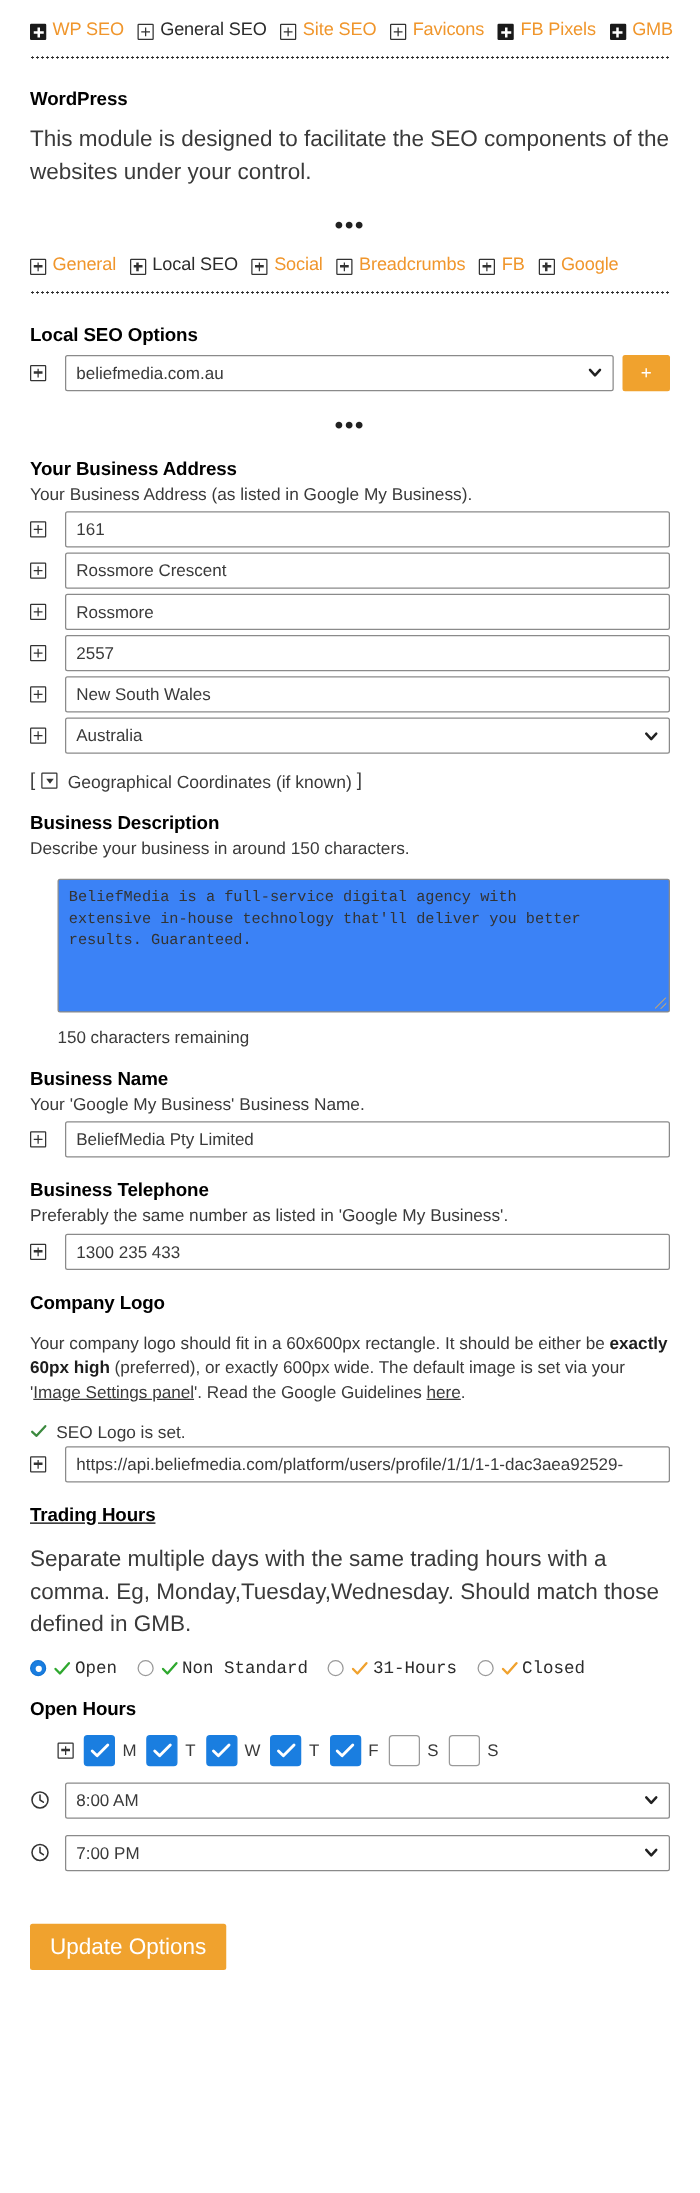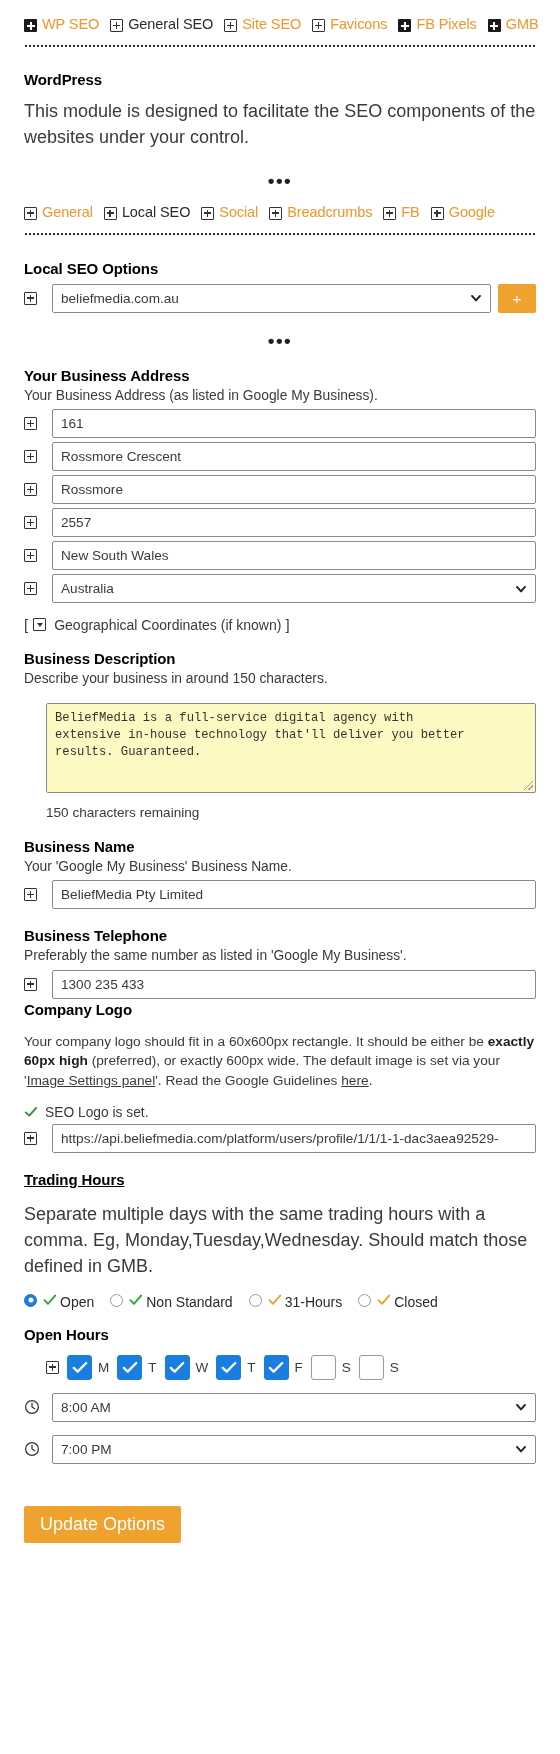--- a/index.html
+++ b/index.html
@@ -152,24 +152,24 @@
     margin-top: 13px;
   }
   .coordline .brk { font-size: 15px; color: #3a3a3a; }
   .coordline .ctext { margin-left: 3px; }
 
   
   .tarow { display: flex; margin-top: 14px; }
   .tarow .pad { width: 22px; flex: none; }
   .tarea {
     flex: 1 1 auto;
-    height: 90px;
+    height: 107px;
     border: 1px solid #8a8a8a;
     border-radius: 2px;
-    background: #fef9c3;
+    background: #3b82f6;
     padding: 6px 8px;
     font-family: "Liberation Mono", monospace;
     font-size: 12.2px;
     line-height: 1.42;
     color: #333;
     white-space: pre-wrap;
     position: relative;
     overflow: hidden;
   }
   .tarea .grip {
@@ -198,21 +198,21 @@
   }
   .tick {
     display: inline-block; width: 14px; height: 14px; margin-right: 7px; flex: none;
   }
 
   
   .radiorow {
     display: flex; align-items: center; margin-top: 14px;
     flex-wrap: nowrap;
   }
-  .radioitem { display: flex; margin-right: 16px; cursor: pointer; white-space: nowrap; }
+  .radioitem { display: flex; align-items: center; margin-right: 16px; cursor: pointer; white-space: nowrap; font-family: Liberation Mono, monospace; }
   .radioitem:last-child { margin-right: 0; }
   .rdo {
     width: 13px; height: 13px; border-radius: 50%;
     border: 1px solid #999; background: #fff; flex: none; margin-right: 6px;
     position: relative;
   }
   .rdo.on { border: 1px solid #1273d4; background: #1a7ee0; }
   .rdo.on::after {
     content: ""; position: absolute; left: 50%; top: 50%;
     width: 5px; height: 5px; border-radius: 50%; background: #fff;
@@ -433,21 +433,21 @@
     <p class="sublabel">Preferably the same number as listed in 'Google My Business'.</p>
 
     <div class="fieldrow">
       <span class="handle">
         <span class="ico-plus-outline"></span>
       </span>
       <div class="txtinput">1300 235 433</div>
     </div>
 
     
-    <h3 class="sec" style="margin-top:2px; margin-bottom:2px;">Company Logo</h3>
+    <h3 class="sec" style="margin-top:18px; margin-bottom:2px;">Company Logo</h3>
     <p class="logopara"><span>Your company logo should fit in a 60x600px rectangle. It should be either be </span><b>exactly 60px high</b><span> (preferred), or exactly 600px wide. The default image is set via your '</span><a>Image Settings panel</a><span>'. Read the Google Guidelines </span><a>here</a><span>.</span></p>
 
     <div class="statusline">
       <span class="tick">
         <svg viewBox="0 0 16 16" width="14" height="14">
             <path d="M2 8.5 L6 12.2 L14 3.4" stroke="#3c8a3f" stroke-width="2.1" fill="none" stroke-linecap="round" stroke-linejoin="round"></path>
           </svg>
       </span>
       <span>SEO Logo is set.</span>
     </div>

